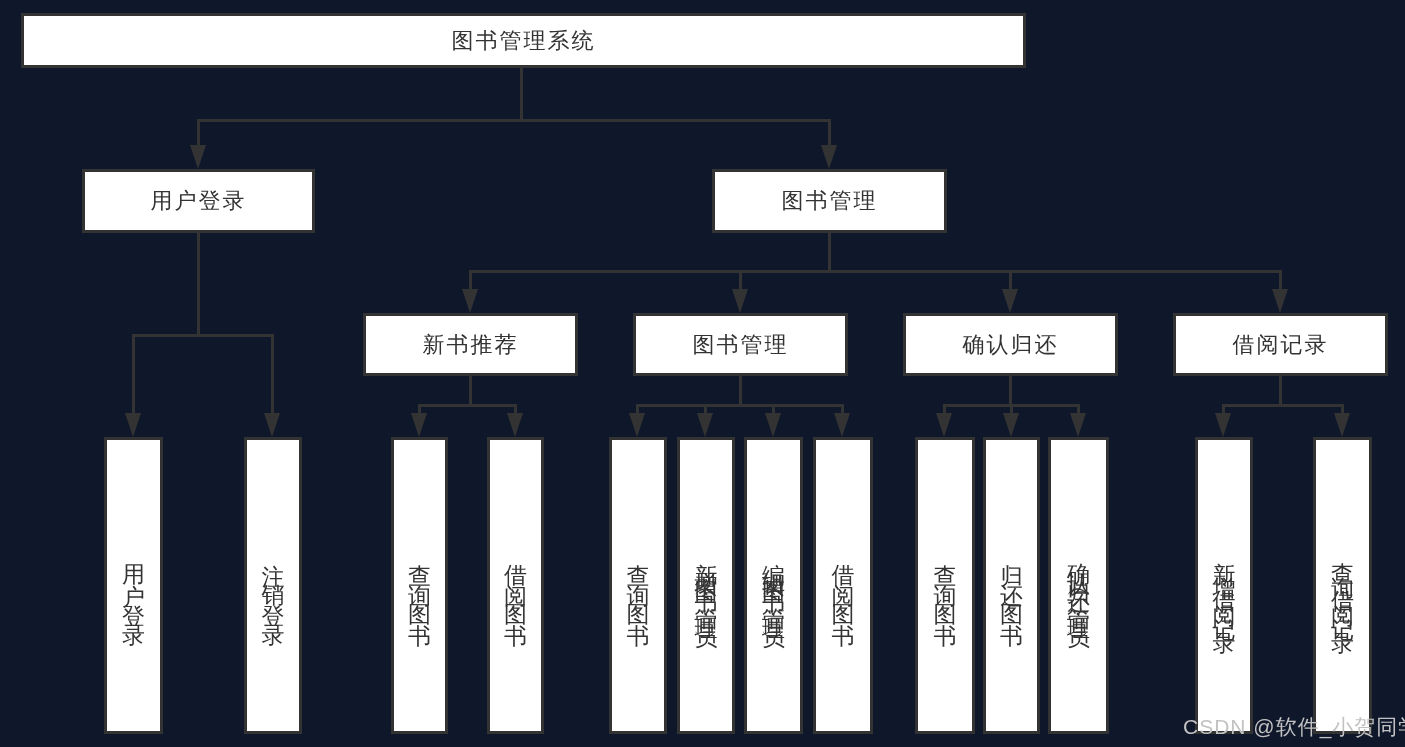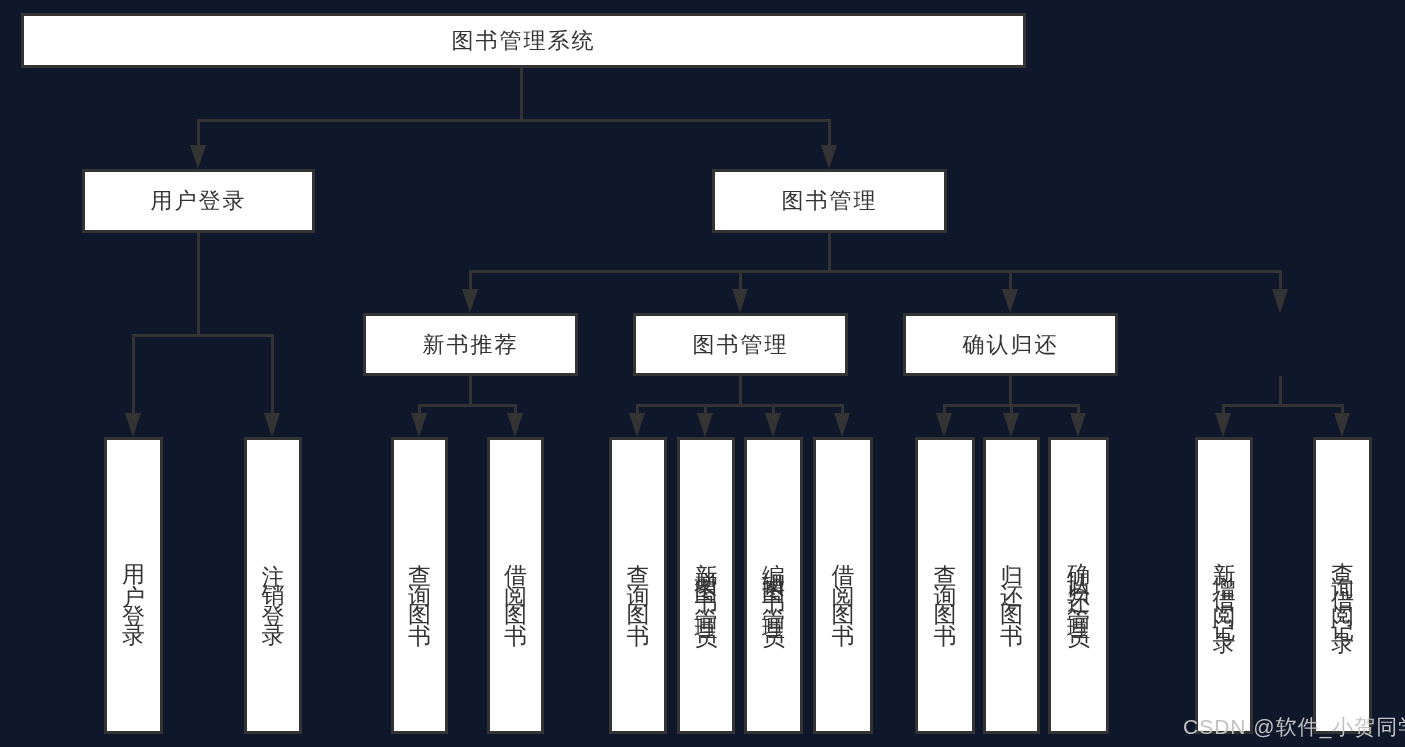--- a/index.html
+++ b/index.html
@@ -56,20 +56,23 @@
   </div>
 
   <div class="node" style="left:633px;top:313px;width:215px;height:63px;">
     <span>图书管理</span>
   </div>
 
   <div class="node" style="left:903px;top:313px;width:215px;height:63px;">
     <span>确认归还</span>
   </div>
 
+  <div class="node" style="left:1173px;top:313px;width:215px;height:63px;">
+    <span>借阅记录</span>
+  </div>
 
   <div class="node leaf" style="left:104px;top:437px;width:59px;height:297px;">
     <span class="leaf-label short">用户登录</span>
   </div>
 
   <div class="node leaf" style="left:244px;top:437px;width:58px;height:297px;">
     <span class="leaf-label short">注销登录</span>
   </div>
 
   <div class="node leaf" style="left:391px;top:437px;width:57px;height:297px;">

